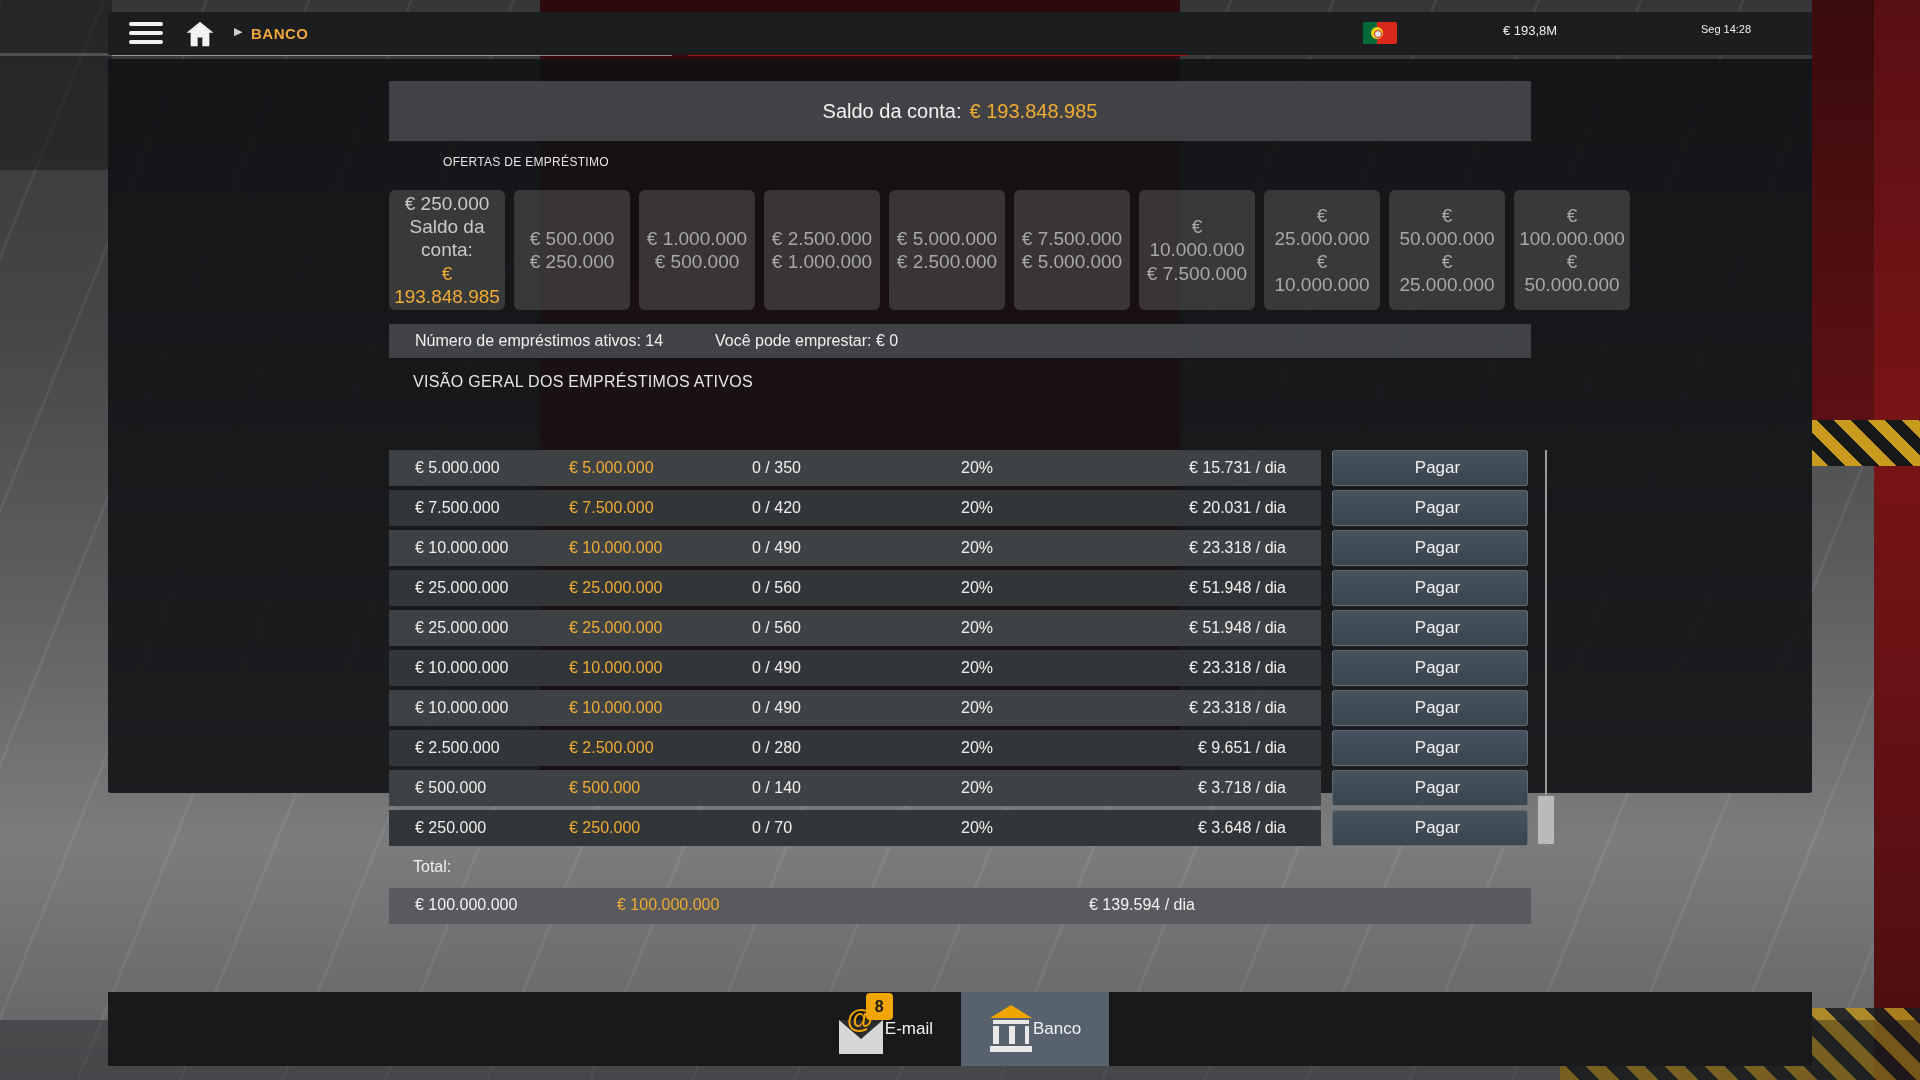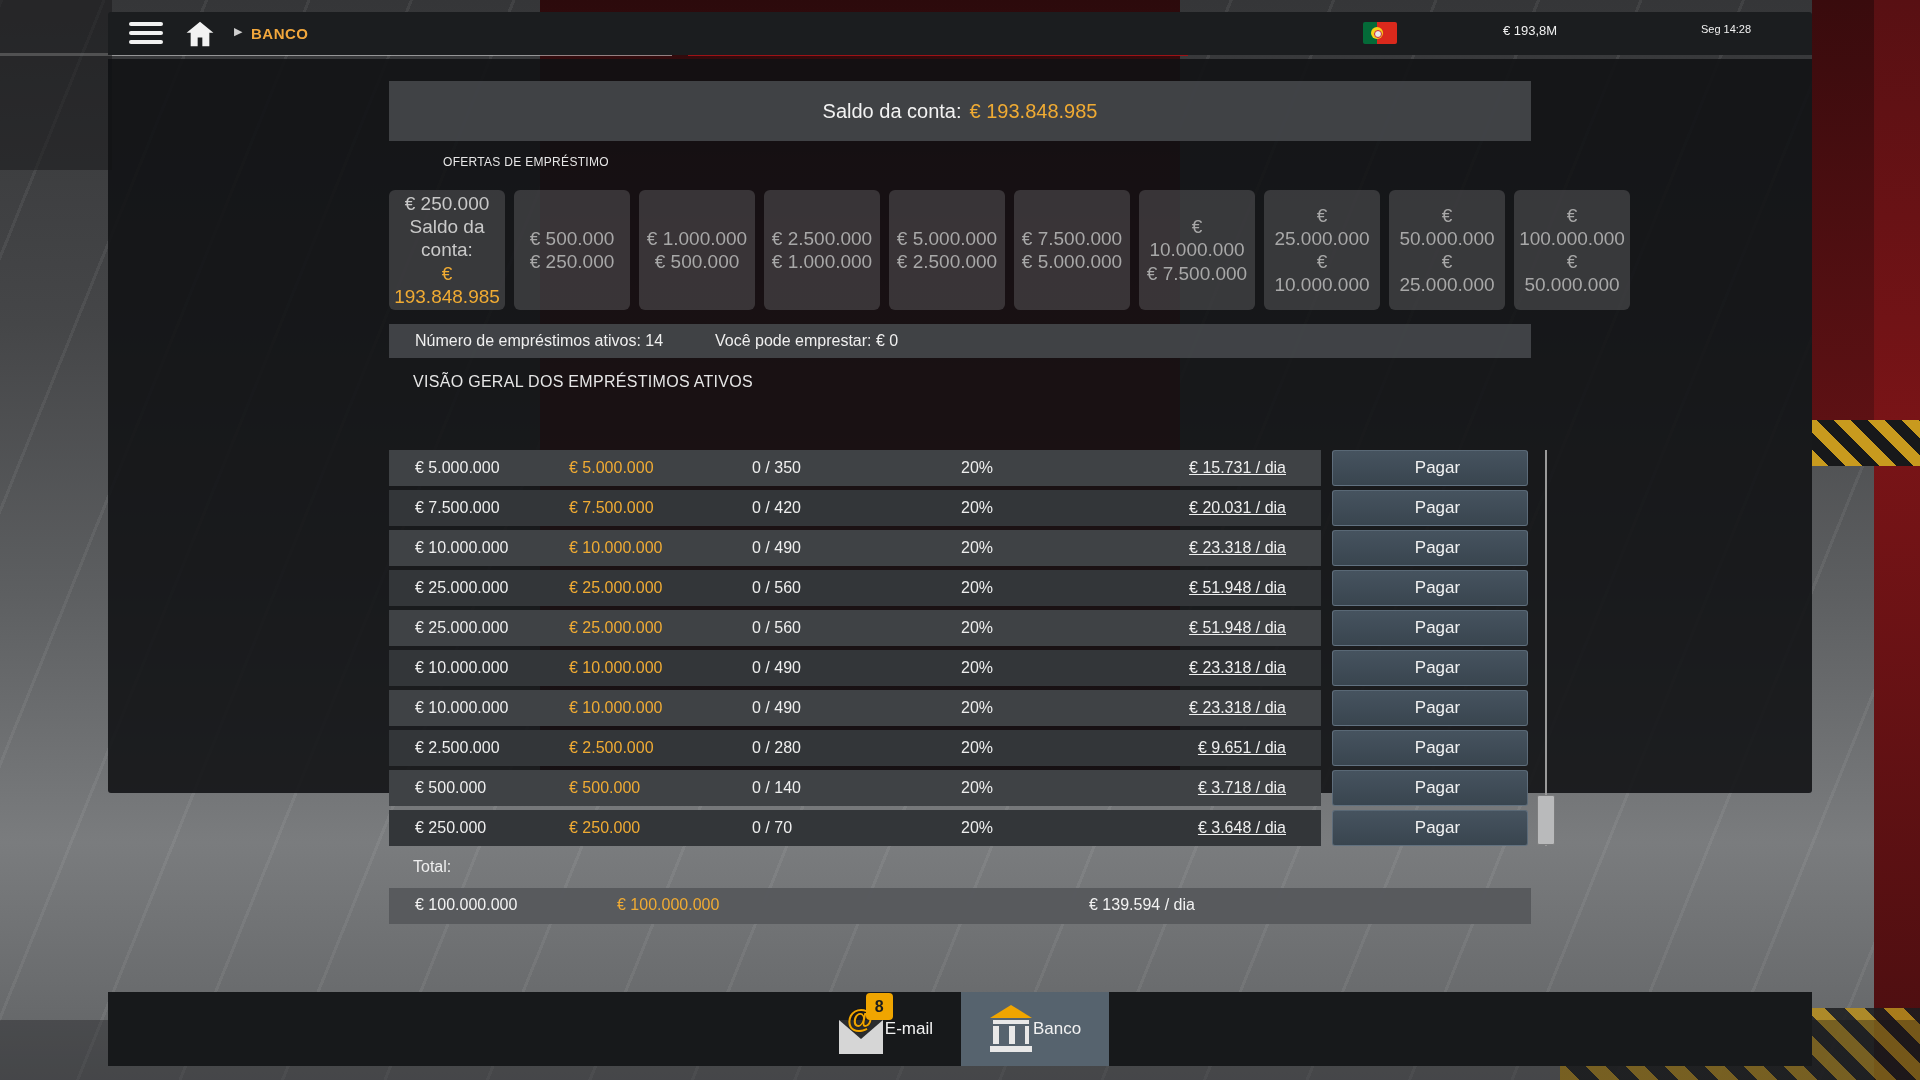--- a/index.html
+++ b/index.html
@@ -80,21 +80,21 @@
     background:rgba(58,61,64,0.95); color:#e8e8e8; font-size:16px; display:grid;
     grid-template-columns:154px 183px 209px 220px 1fr; align-items:center; padding-left:26px; }
   .t-header .h5 { padding-left:220px; }
   .loan-rows { position:absolute; left:281px; top:391px; width:1160px; }
   .row-line { display:flex; margin-bottom:4px; height:36px; }
   .row-main { width:932px; height:36px; display:grid;
     grid-template-columns:154px 183px 209px 220px 1fr; align-items:center; padding-left:26px;
     color:#efefef; font-size:16px; background:#333639; }
   .loan-rows > div:nth-of-type(odd) .row-main { background:#3f4245; }
   .row-main .rem { color:#f0ab33; }
-  .row-main .inst { text-align:right; padding-right:35px;text-decoration:underline; }
+  .row-main .inst { text-align:right; padding-right:35px; }
   .pay-btn { margin-left:11px; width:196px; height:36px; border-radius:3px;
     background:linear-gradient(180deg,#46535f,#39454f); border:1px solid rgba(150,170,190,0.35);
     color:#f2f2f2; font-size:17px; display:flex; align-items:center; justify-content:center; cursor:pointer;padding-left:15px; }
 
   
   .scroll-track { position:absolute; left:1437px; top:391px; width:2px; height:396px; background:#9a9a9a; }
   .scroll-thumb { position:absolute; left:1429px; top:736px; width:18px; height:50px;
     background:#b9babb; border:1px solid #7d7e7f; border-radius:2px; cursor:grab; }
 
   

